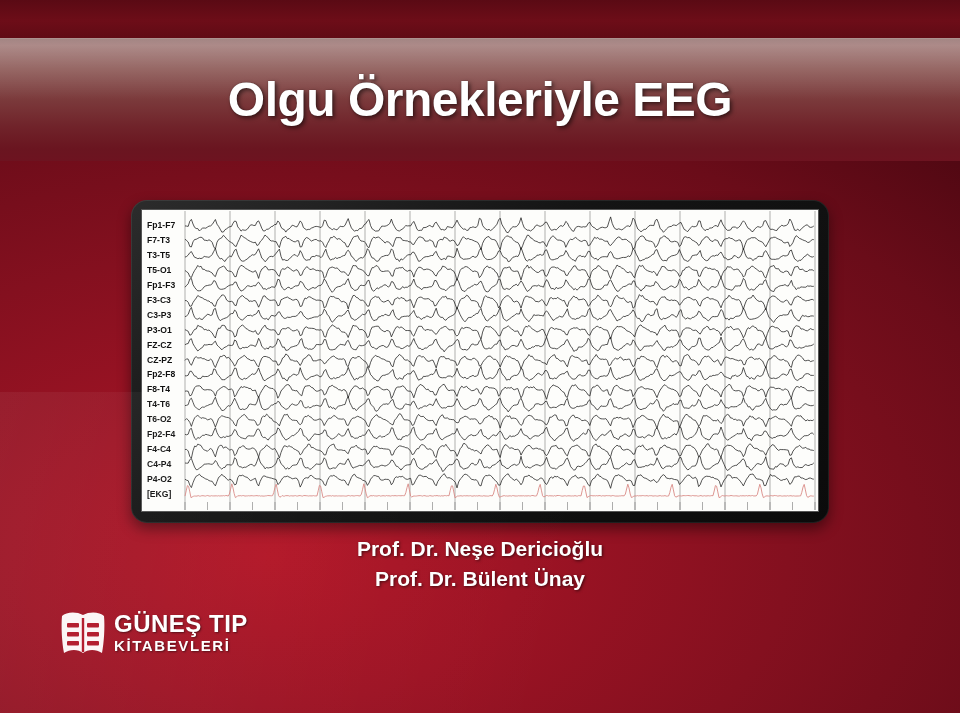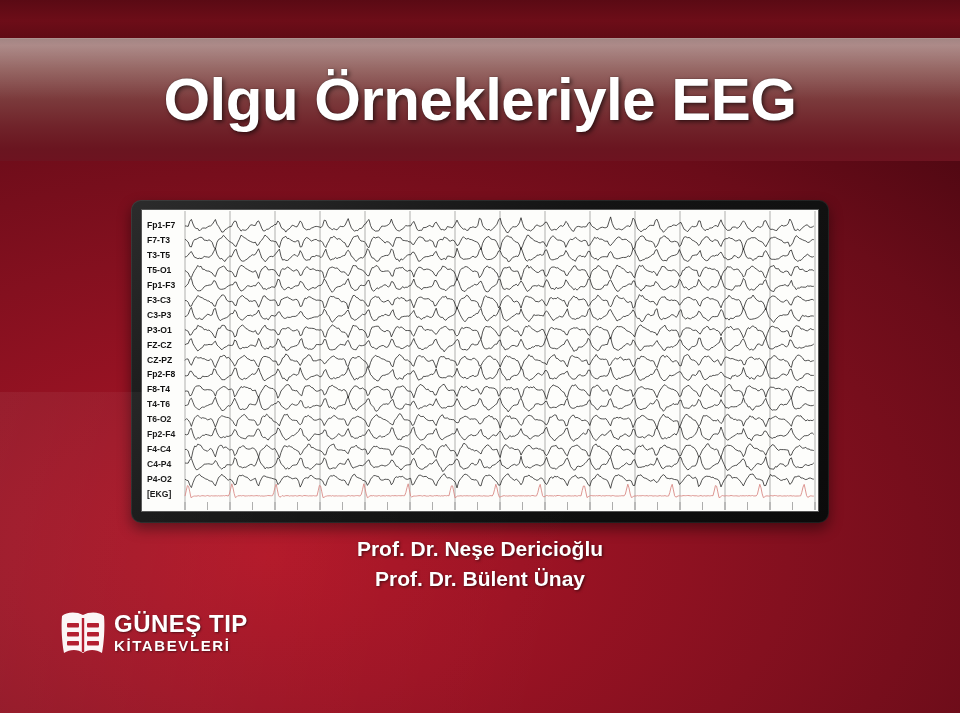--- a/index.html
+++ b/index.html
@@ -50,33 +50,33 @@
     width: 100%; height: 50%;
     background: linear-gradient(180deg, rgba(255,255,255,0.18), rgba(255,255,255,0));
   }
   .slide-title {
     position: absolute;
     left: 0; top: 38px;
     width: 100%; height: 123px;
     display: flex;
     align-items: center;
     justify-content: center;
-    font-size: 60px;
+    font-size: 48px;
     font-weight: bold;
     color: #ffffff;
     letter-spacing: -0.5px;
     text-shadow: 2px 2px 4px rgba(0,0,0,0.55), 0 0 1px rgba(0,0,0,0.6);
   }
 
   
   .eeg-frame {
     position: absolute;
     left: 131px; top: 200px;
     width: 698px; height: 323px;
-    border-radius: 10px;
+    border-radius: 16px;
     background: linear-gradient(145deg, #2c2c2c 0%, #141414 40%, #0b0b0b 100%);
     padding: 9px 10px 11px 10px;
     box-sizing: border-box;
     box-shadow: 0 6px 14px rgba(0,0,0,0.45), 0 0 0 1px rgba(255,255,255,0.08) inset;
   }
   .eeg-inner {
     position: relative;
     width: 100%; height: 100%;
     background: #fdfdfb;
     overflow: hidden;

